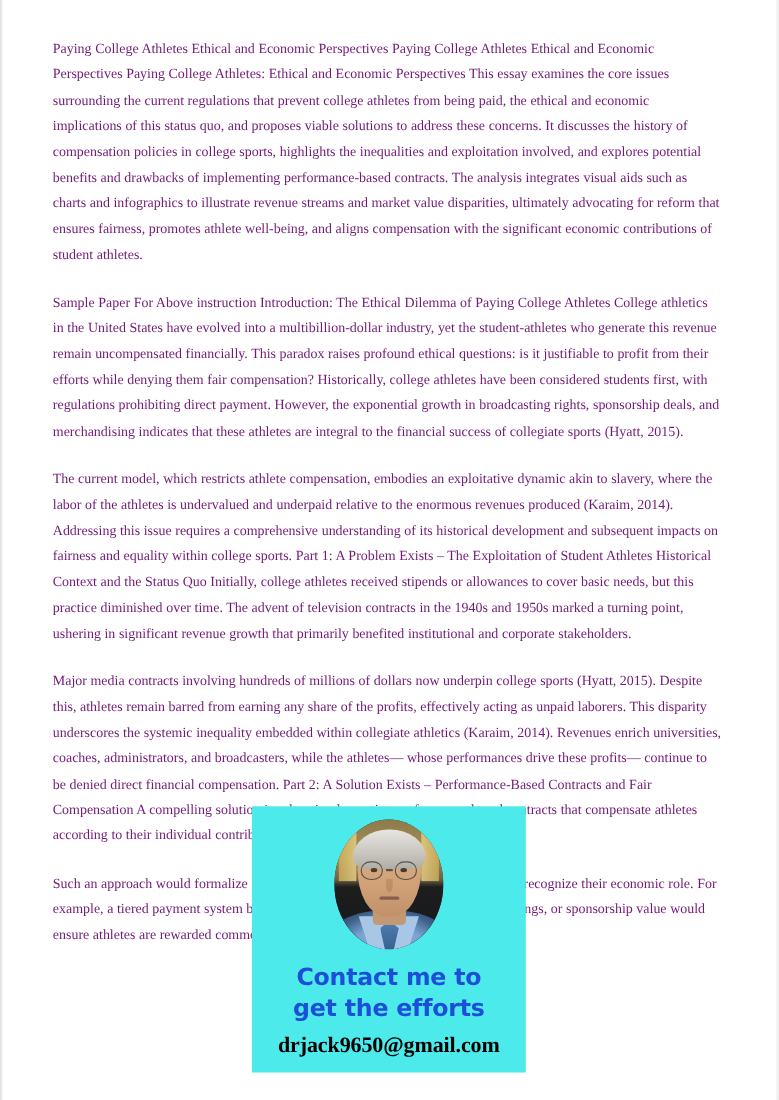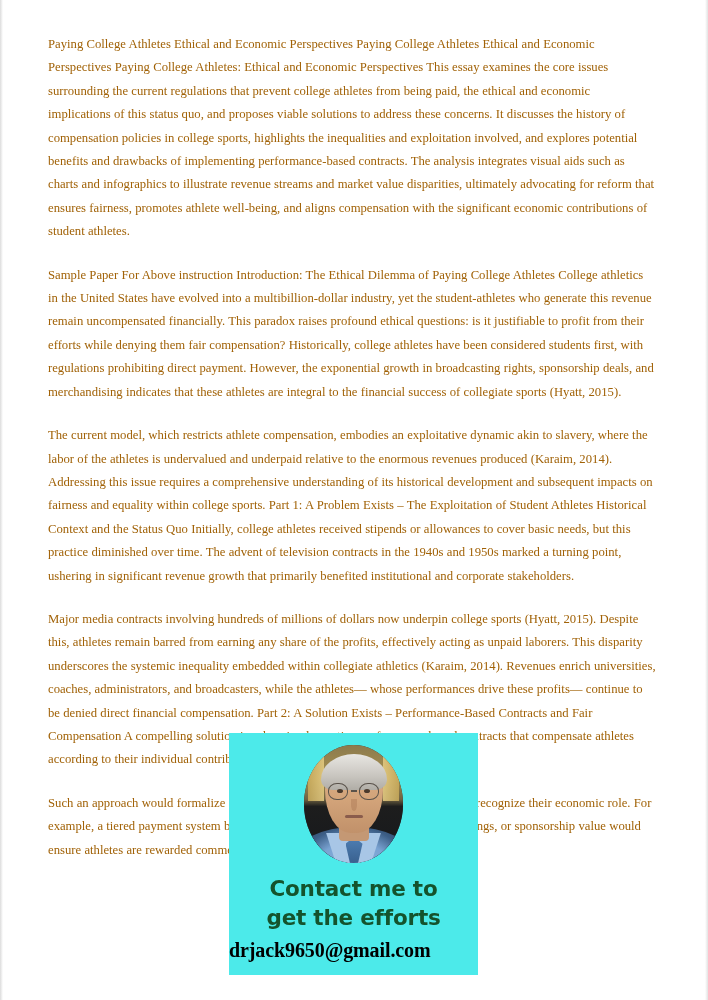--- a/index.html
+++ b/index.html
@@ -46,21 +46,21 @@
     position: absolute;
     left: 48px;
     top: 33px;
     width: 608px;
   }
 
   .para {
     margin: 0 0 20px 0;
     font-size: 12.7px;
     line-height: 23.4px;
-    color: #a16207;
+    color: #701a75;
     text-align: left;
     word-spacing: 0.1px;
   }
   .para:last-child { margin-bottom: 0; }
 
   
   #contact-overlay {
     position: absolute;
     left: 229px;
     top: 733px;
@@ -165,28 +165,29 @@
   }
 
   #contact-headline {
     margin-top: 11px;
     width: 100%;
     text-align: center;
     font-family: "DejaVu Sans", "Liberation Sans", sans-serif;
     font-weight: 700;
     font-size: 21.5px;
     line-height: 29px;
-    color: #14532d;
+    color: #1d4ed8;
     letter-spacing: -0.2px;
   }
   #contact-headline .ln { display: block; }
 
   #contact-email {
     margin-top: 6px;
     width: 100%;
+    text-align: center;
     font-family: "Liberation Serif", "DejaVu Serif", serif;
     font-weight: 700;
     font-size: 20px;
     line-height: 25px;
     color: #000000;
     letter-spacing: -0.1px;
   }
 </style>
 </head>
 <body>

